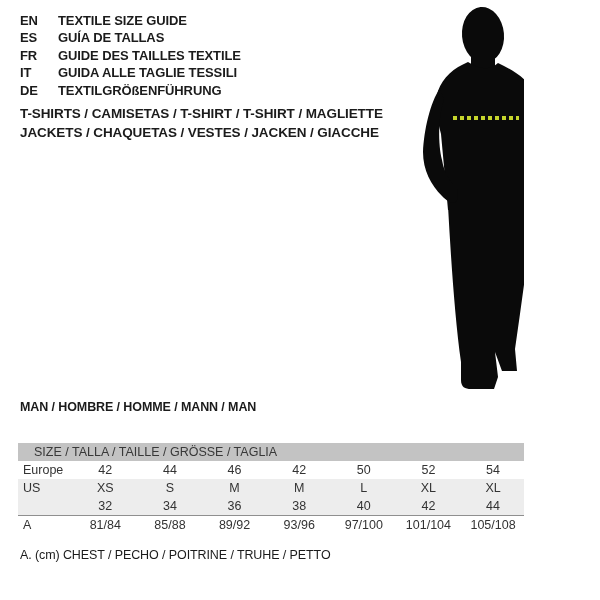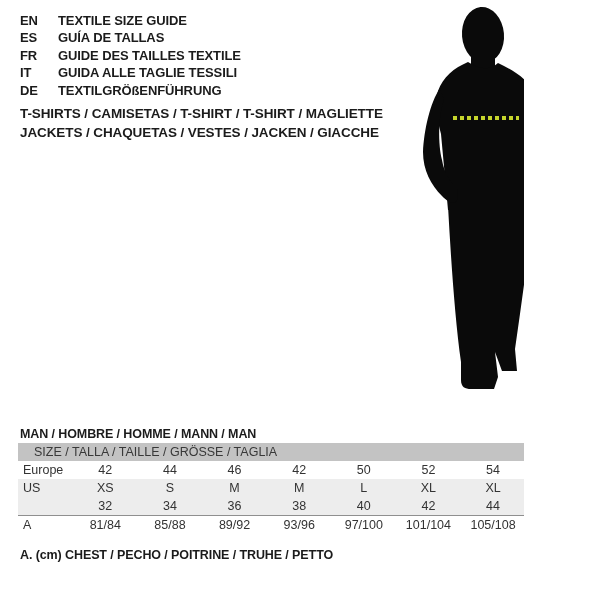--- a/index.html
+++ b/index.html
@@ -15,29 +15,29 @@
     position:relative;width:524px;height:600px;background:#ffffff;
     font-family:"Liberation Sans",sans-serif;color:var(--text);overflow:hidden;
   }
   .lang-list{position:absolute;left:20px;top:12px;}
   .lang-row{display:flex;font-weight:700;font-size:13px;line-height:17.4px;letter-spacing:-0.1px;}
   .lang-code{width:38px;flex:0 0 38px;}
   .product-lines{position:absolute;left:20px;top:105px;font-weight:700;font-size:13.5px;line-height:18.5px;letter-spacing:-0.1px;}
   .figure{position:absolute;left:405px;top:0;width:195px;height:400px;}
   .figure svg{position:absolute;left:0;top:0;}
   .measure-label{position:absolute;left:157px;top:106px;font-size:13.5px;font-weight:700;color:#111;}
-  .section-title{position:absolute;left:20px;top:427px;font-weight:700;font-size:12.5px;letter-spacing:-0.1px;}
+  .section-title{position:absolute;left:20px;top:400px;font-weight:700;font-size:12.5px;letter-spacing:-0.1px;}
   .size-table{position:absolute;left:18px;top:443px;width:572px;font-size:12.5px;color:#333;}
   .t-header{background:var(--header-bg);height:18px;line-height:18px;padding-left:16px;color:#383838;}
   .t-row{display:grid;grid-template-columns:55px repeat(8,1fr);height:18px;line-height:18px;}
   .t-row.stripe{background:var(--stripe-bg);}
   .t-row.measure{border-top:1px solid var(--divider);}
   .t-label{padding-left:5px;text-align:left;}
   .t-cell{text-align:center;}
-  .caption{position:absolute;left:20px;top:548px;font-weight:700;font-size:12.5px;letter-spacing:-0.1px;}
+  .caption{position:absolute;left:20px;top:548px;font-weight:400;font-size:12.5px;letter-spacing:-0.1px;}
 </style>
 </head>
 <body>
 
 <div class="page">
 
   <div class="lang-list">
     <div class="lang-row">
       <span class="lang-code">EN</span>
       <span class="lang-label">TEXTILE SIZE GUIDE</span>

